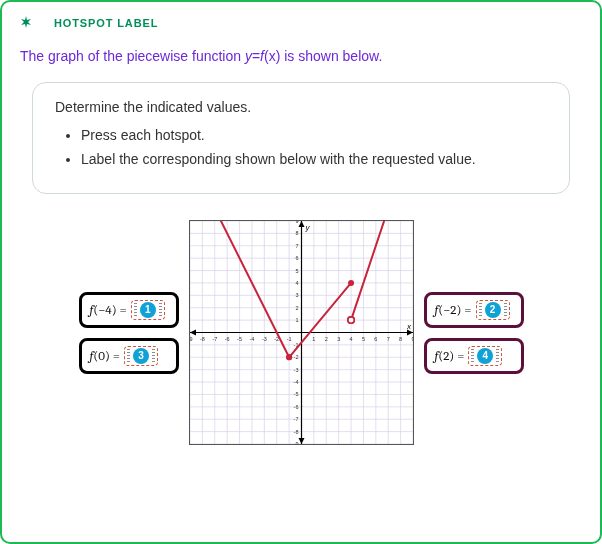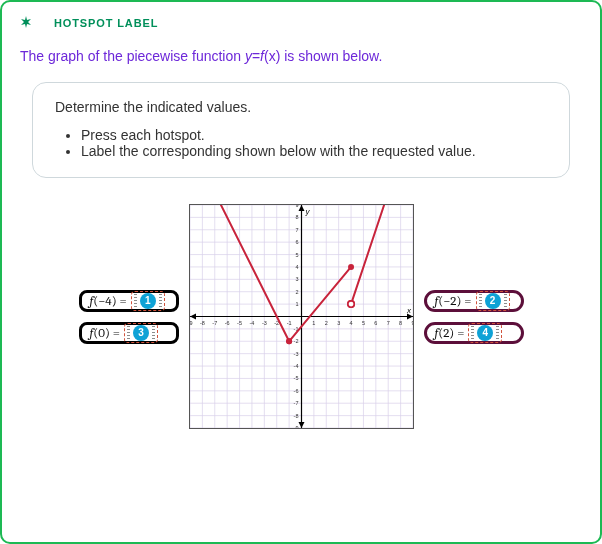--- a/index.html
+++ b/index.html
@@ -45,47 +45,47 @@
     color: #333;
     margin-bottom: 12px;
   }
   .instr-box ul {
     margin: 0;
     padding-left: 26px;
     color: #333;
   }
   .instr-box li {
     font-size: 14px;
-    margin: 0 0;
+    margin: 8px 0;
   }
   .work {
     display: flex;
     align-items: center;
     justify-content: center;
     gap: 10px;
     padding: 4px 8px 8px 8px;
   }
   .hs-col {
     display: flex;
     flex-direction: column;
     gap: 10px;
   }
   .hs-item {
     background: #fff;
     border: 3px solid #000;
     border-radius: 8px;
-    height: 22px;
+    height: 36px;
     display: flex;
     align-items: center;
     padding: 0 6px 0 8px;
     gap: 4px;
     min-width: 100px;
     position: relative;
   }
-  .hs-item.right { border-color: #5c0f3a; border-radius: 13px; }
+  .hs-item.right { border-color: #5c0f3a; }
   .hs-math {
     font-family: Cambria, "Times New Roman", serif;
     font-style: italic;
     font-size: 13px;
     color: #111;
     white-space: nowrap;
   }
   .hs-math .n { font-style: normal; }
   .slot {
     border: 1.5px dashed #d1533c;

